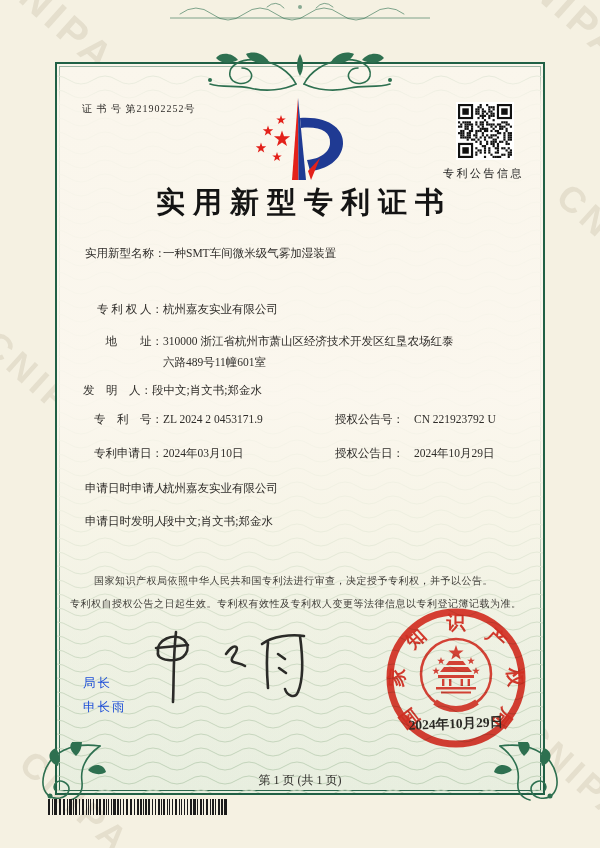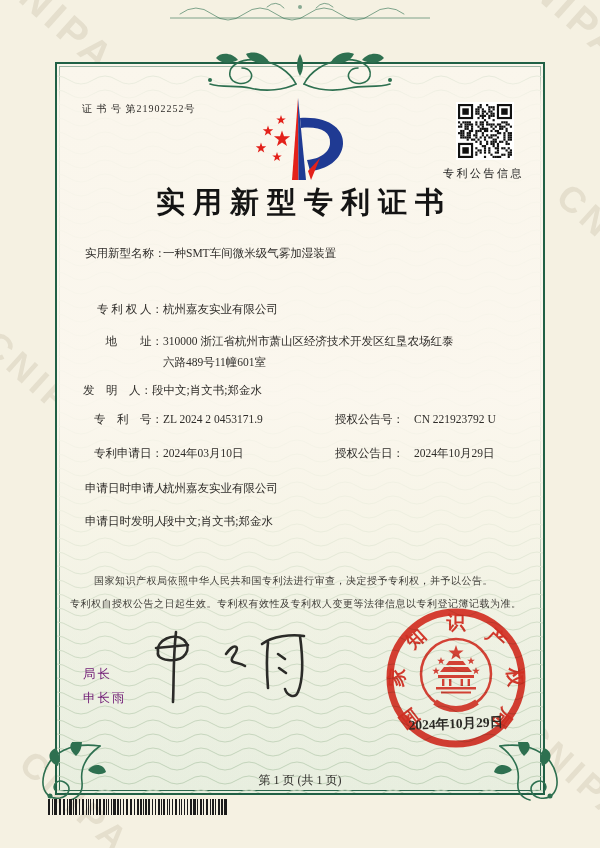--- a/index.html
+++ b/index.html
@@ -41,21 +41,21 @@
   .row{position:absolute;font-size:11.5px;white-space:nowrap;}
   .lbl{display:inline-block;width:78px;white-space:nowrap;text-align:right;}
   .lblw{display:inline-block;width:79px;white-space:nowrap;}
   .statement{
     position:absolute;left:70px;top:569px;width:462px;
     font-size:10px;line-height:23px;letter-spacing:.5px;color:#3f3d38;text-align:justify;
   }
   .statement .ind{display:inline-block;width:24px;}
   .signer{
     position:absolute;left:83px;font-family:"Liberation Sans","DejaVu Sans",sans-serif;
-    font-size:12.5px;letter-spacing:2px;color:#701a75;
+    font-size:12.5px;letter-spacing:2px;color:#1d4ed8;margin-top:9px;
   }
   #sig-svg{position:absolute;left:140px;top:622px;}
   #seal-svg{position:absolute;left:376px;top:598px;mix-blend-mode:multiply;opacity:.94;}
   .qr-wrap{position:absolute;left:456px;top:102px;width:58px;height:58px;background:#fff;padding:2px;box-sizing:border-box;}
   .qr-caption{position:absolute;left:443px;top:166px;width:86px;text-align:left;font-size:11px;letter-spacing:2.5px;color:#1c1c1c;}
   .footer{position:absolute;left:0;right:0;top:772px;text-align:center;font-size:12px;color:#2f2d2a;}
   #barcode-svg{position:absolute;left:48px;top:799px;}
   .orn-line{stroke:var(--ornament_green,#2e7050);fill:none;stroke-width:1.6;stroke-linecap:round;}
   .orn-fill{fill:var(--ornament_green,#2e7050);stroke:none;}
   .orn-thin{stroke:var(--ornament_green,#2e7050);fill:none;stroke-width:1;stroke-linecap:round;opacity:.6;}

